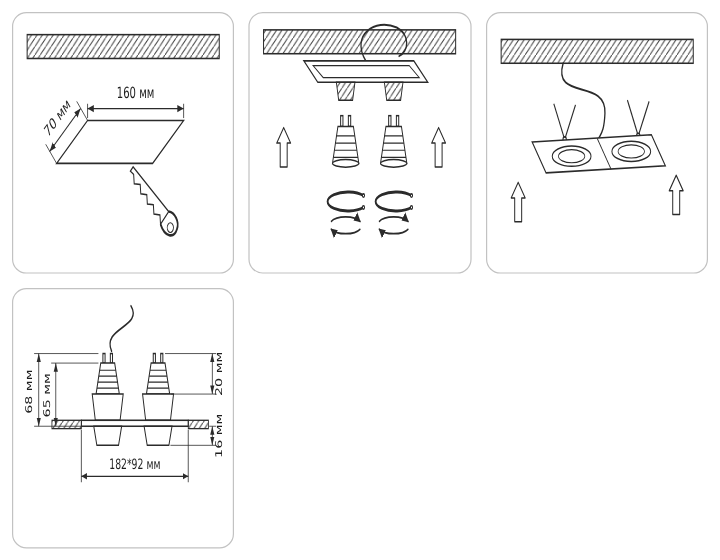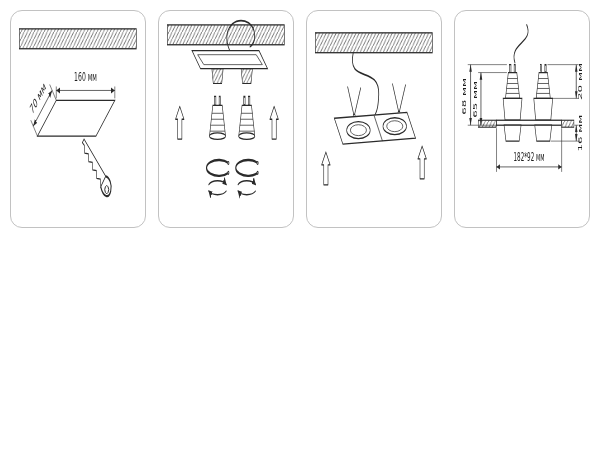--- a/index.html
+++ b/index.html
@@ -1,18 +1,18 @@
 <!DOCTYPE html>
 <html><head>
 <meta charset="utf-8">
 <style>
   html,body{margin:0;padding:0;background:#ffffff;}
   .board{
     width:600px;height:467px;box-sizing:border-box;padding:10px;
-    display:grid;grid-template-columns:1fr 1fr 1fr 1fr;grid-template-rows:1fr 1fr;gap:12px;
+    display:grid;grid-template-columns:1fr 1fr 1fr;grid-template-rows:1fr 1fr;gap:12px;
     background:#ffffff;font-family:"DejaVu Sans","Liberation Sans",sans-serif;
   }
   .panel{border:1.5px solid #c2c2c2;border-radius:12px;background:#fff;overflow:hidden;}
   .panel svg{display:block;width:100%;height:100%;}
   .sln{stroke:#2b2b2b;stroke-width:1.4;fill:none;}
   .shp{stroke:#2b2b2b;stroke-width:1.3;fill:#ffffff;}
   .dln{stroke:#2b2b2b;stroke-width:1;fill:none;}
   .ext{stroke:#2b2b2b;stroke-width:0.8;fill:none;}
   .wire{stroke:#2b2b2b;stroke-width:1.7;fill:none;stroke-linecap:round;}
   .dim{font-size:12px;fill:#1e1e1e;}

